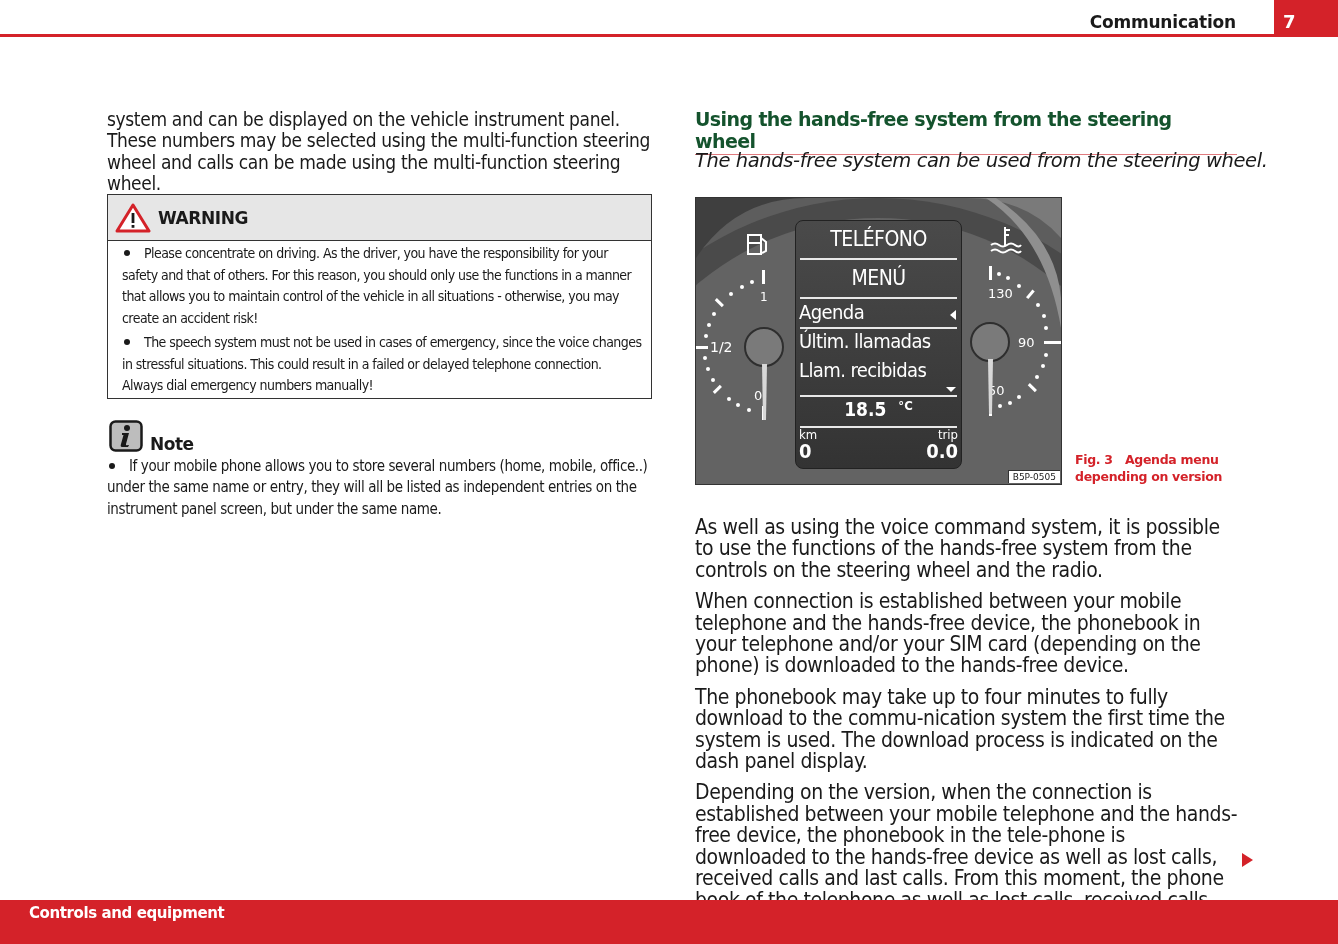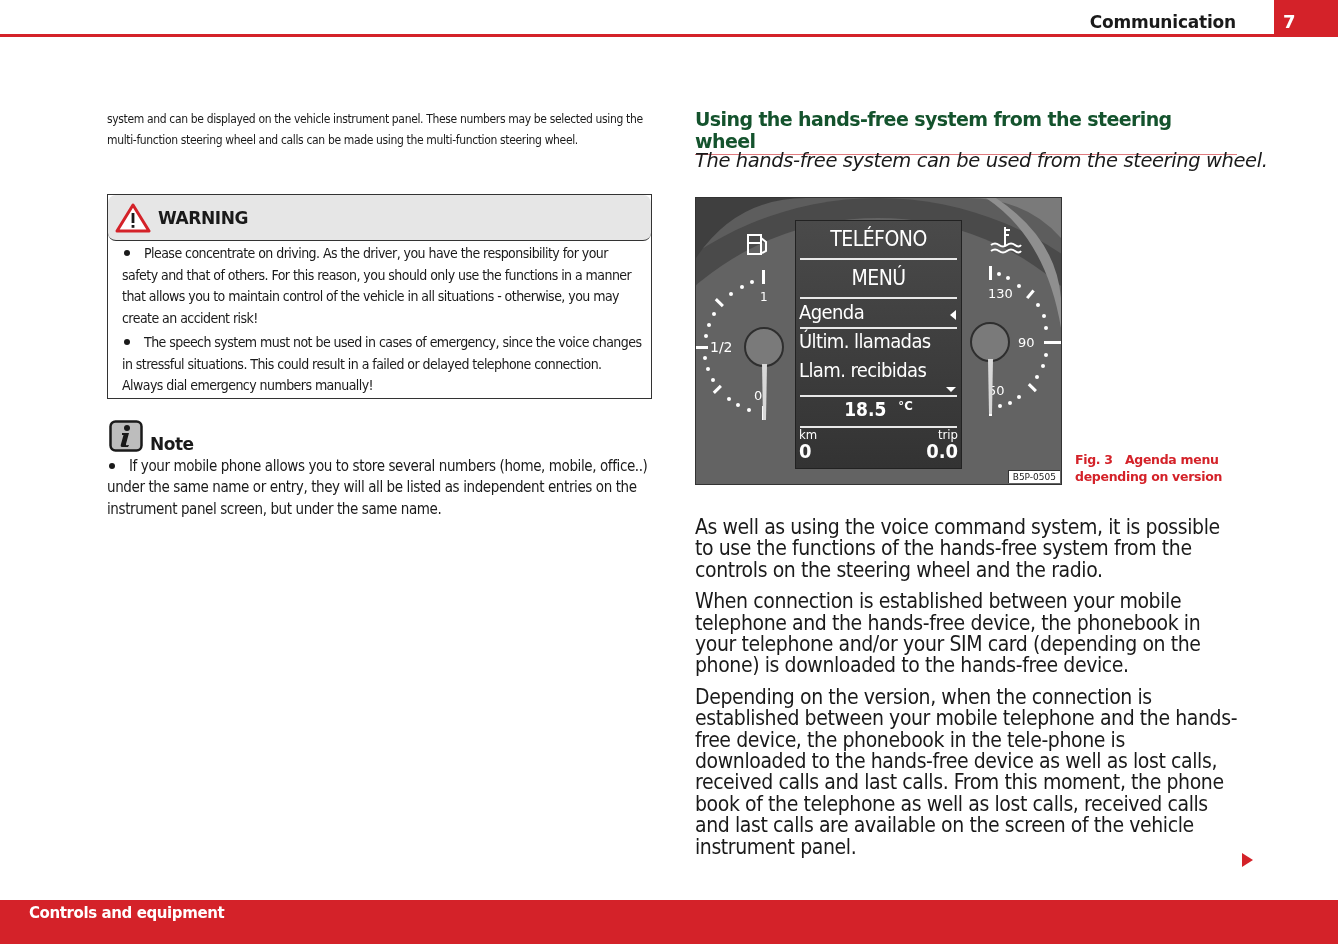--- a/index.html
+++ b/index.html
@@ -9,25 +9,25 @@
   
   .hdr-rule { position:absolute; left:0; top:34px; width:1274px; height:3px; background:#d42229; }
   .hdr-title { position:absolute; top:12px; right:102px; font:bold 17px "DejaVu Sans",sans-serif; color:#1a1a1a; letter-spacing:-0.2px; }
   .hdr-page { position:absolute; right:0; top:0; width:64px; height:37px; background:#d42229; }
   .hdr-page span { position:absolute; left:9px; top:11px; font:bold 18px "DejaVu Sans",sans-serif; color:#fff; }
 
   
   .footer { position:absolute; left:0; top:900px; width:1338px; height:44px; background:#d42229; }
   .footer span { position:absolute; left:29px; top:4px; font:bold 15px "DejaVu Sans",sans-serif; color:#fff; letter-spacing:-0.4px; }
 
-  .para { font-size:12px; line-height:21.4px; letter-spacing:-0.35px; margin:0; }
+  .para { font-size:19px; line-height:21.4px; letter-spacing:-0.35px; margin:0; }
   .col-left { position:absolute; left:107px; top:109px; width:545px; }
 
   .warn-box { position:absolute; left:107px; top:194px; width:543px; height:203px; border:1px solid #333; }
-  .warn-head { height:45px; background:#e6e6e6; border-bottom:1px solid #333; position:relative;border-radius:8px; }
+  .warn-head { height:45px; background:#e6e6e6; border-bottom:1px solid #333; position:relative; }
   .warn-head svg { position:absolute; left:7px; top:8px; }
   .warn-head span { position:absolute; left:50px; top:13px; font:bold 17px "DejaVu Sans",sans-serif; letter-spacing:-0.4px; }
   .warn-body { padding:2px 6px 0 6px; }
   .warn-body p { font-weight:normal; font-size:14px; line-height:21.5px; letter-spacing:-0.55px; margin:0 0 3px 8px; }
   .bullet { display:inline-block; width:6px; height:6px; border-radius:50%; background:#1a1a1a; margin:0 14px 2px 2px; vertical-align:middle; }
 
   .note { position:absolute; left:107px; top:420px; width:545px; }
   .note-head { height:36px; position:relative; }
   .note-head svg { position:absolute; left:2px; top:0; }
   .note-head span { position:absolute; left:43px; top:14px; font:bold 17px "DejaVu Sans",sans-serif; letter-spacing:-0.5px; }
@@ -35,21 +35,21 @@
   .end-mark { display:inline-block; width:8px; height:8px; background:#d42229; margin-left:6px; vertical-align:middle; }
 
   .sec-title { position:absolute; left:695px; top:108px; width:542px; border-bottom:1px solid #e07a7e; padding-bottom:2px;
                font:bold 19px "DejaVu Sans",sans-serif; color:#14532d; letter-spacing:-0.6px; }
   .sec-sub { position:absolute; left:695px; top:149px; font:italic 19.5px "DejaVu Sans",sans-serif; letter-spacing:-0.4px; color:#1a1a1a; }
 
   .fig { position:absolute; left:695px; top:197px; width:365px; height:286px; border:1px solid #333; overflow:hidden; background:#6b6b6b; }
   .fig-code { position:absolute; right:1px; bottom:1px; background:#fff; border-left:1px solid #333; border-top:1px solid #333; font:9px "DejaVu Sans",sans-serif; padding:1px 4px; color:#222; }
   .fig-caption { position:absolute; left:1075px; top:451px; font:bold 12.5px "DejaVu Sans",sans-serif; color:#d42229; line-height:17px; letter-spacing:-0.3px; }
 
-  .screen { position:absolute; left:99px; top:22px; width:165px; height:247px; background:linear-gradient(#4a4a4a,#333); border:1px solid #222; border-radius:0; color:#fff; font-family:"DejaVu Sans Condensed","DejaVu Sans",sans-serif; }
+  .screen { position:absolute; left:99px; top:22px; width:165px; height:247px; background:linear-gradient(#4a4a4a,#333); border:1px solid #222; border-radius:8px; color:#fff; font-family:"DejaVu Sans Condensed","DejaVu Sans",sans-serif; }
   .scr-line { position:absolute; left:4px; right:4px; height:2px; background:#e8e8e8; }
   .scr-t { position:absolute; left:0; right:0; text-align:center; font-size:21px; letter-spacing:-0.5px; }
   .scr-item { position:absolute; left:3px; font-size:20px; letter-spacing:-0.6px; }
 
   .body-right p { font-size:21px; line-height:21.4px; letter-spacing:-0.4px; margin:0 0 10px 0; }
   .next-arrow { position:absolute; left:1242px; top:853px; width:0; height:0; border-top:7px solid transparent; border-bottom:7px solid transparent; border-left:11px solid #d42229; }
 </style>
 </head>
 <body>
 
@@ -196,20 +196,21 @@
 </div>
 
 <div class="fig-caption">
   <div style="white-space:pre">Fig. 3   Agenda menu</div>
   <div>depending on version</div>
 </div>
 
 <div class="body-right" style="position:absolute;left:695px;top:517px;width:545px;">
   <p>As well as using the voice command system, it is possible to use the functions of the hands-free system from the controls on the steering wheel and the radio.</p>
   <p>When connection is established between your mobile telephone and the hands-free device, the phonebook in your telephone and/or your SIM card (depending on the phone) is downloaded to the hands-free device.</p>
+  <p>The phonebook may take up to four minutes to fully download to the commu-nication system the first time the system is used. The download process is indicated on the dash panel display.</p>
   <p>Depending on the version, when the connection is established between your mobile telephone and the hands-free device, the phonebook in the tele-phone is downloaded to the hands-free device as well as lost calls, received calls and last calls. From this moment, the phone book of the telephone as well as lost calls, received calls and last calls are available on the screen of the vehicle instrument panel.</p>
 </div>
 
 <div class="next-arrow"></div>
 
 <div class="footer">
   <span>Controls and equipment</span>
 </div>
 
 </body></html>

